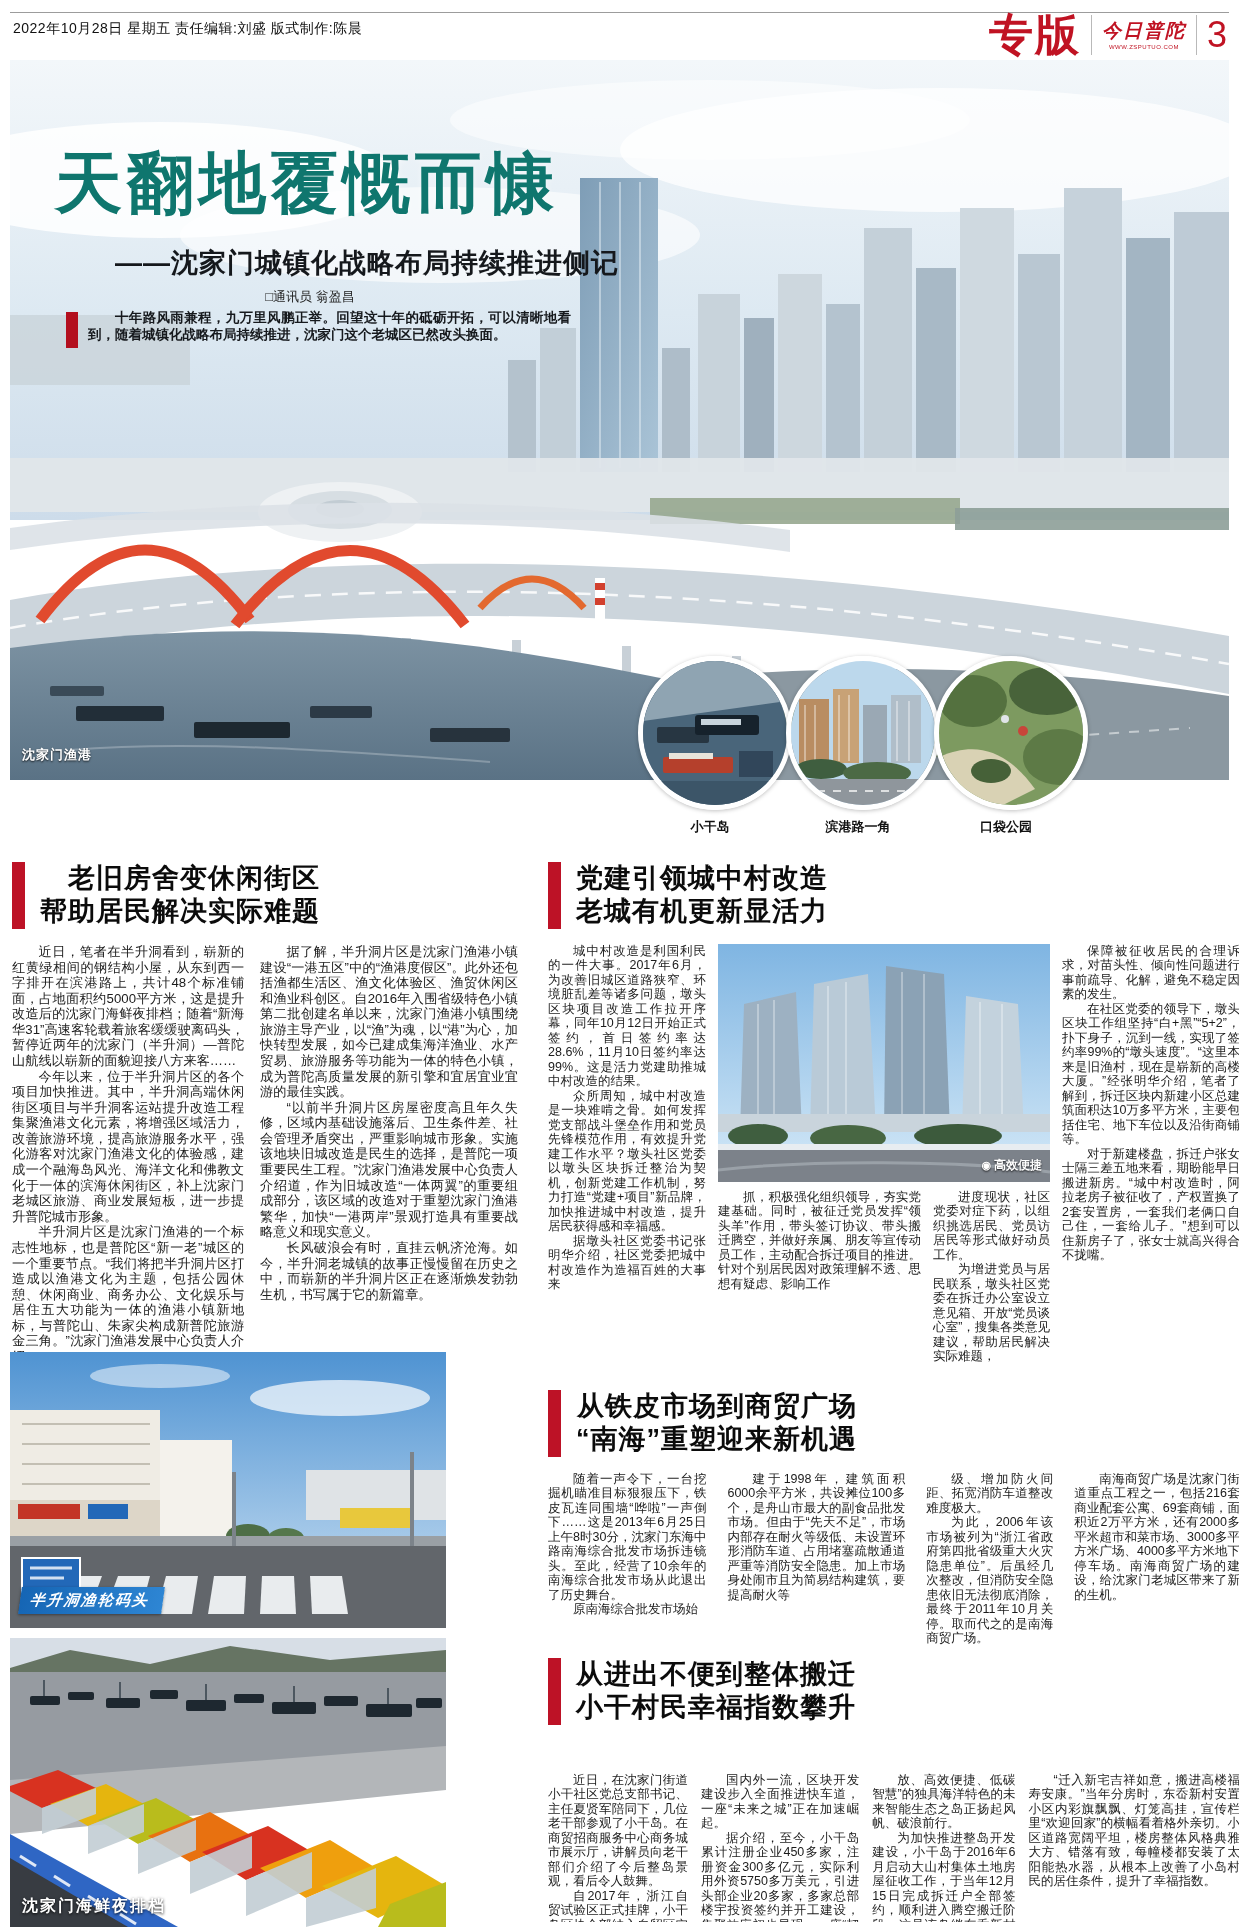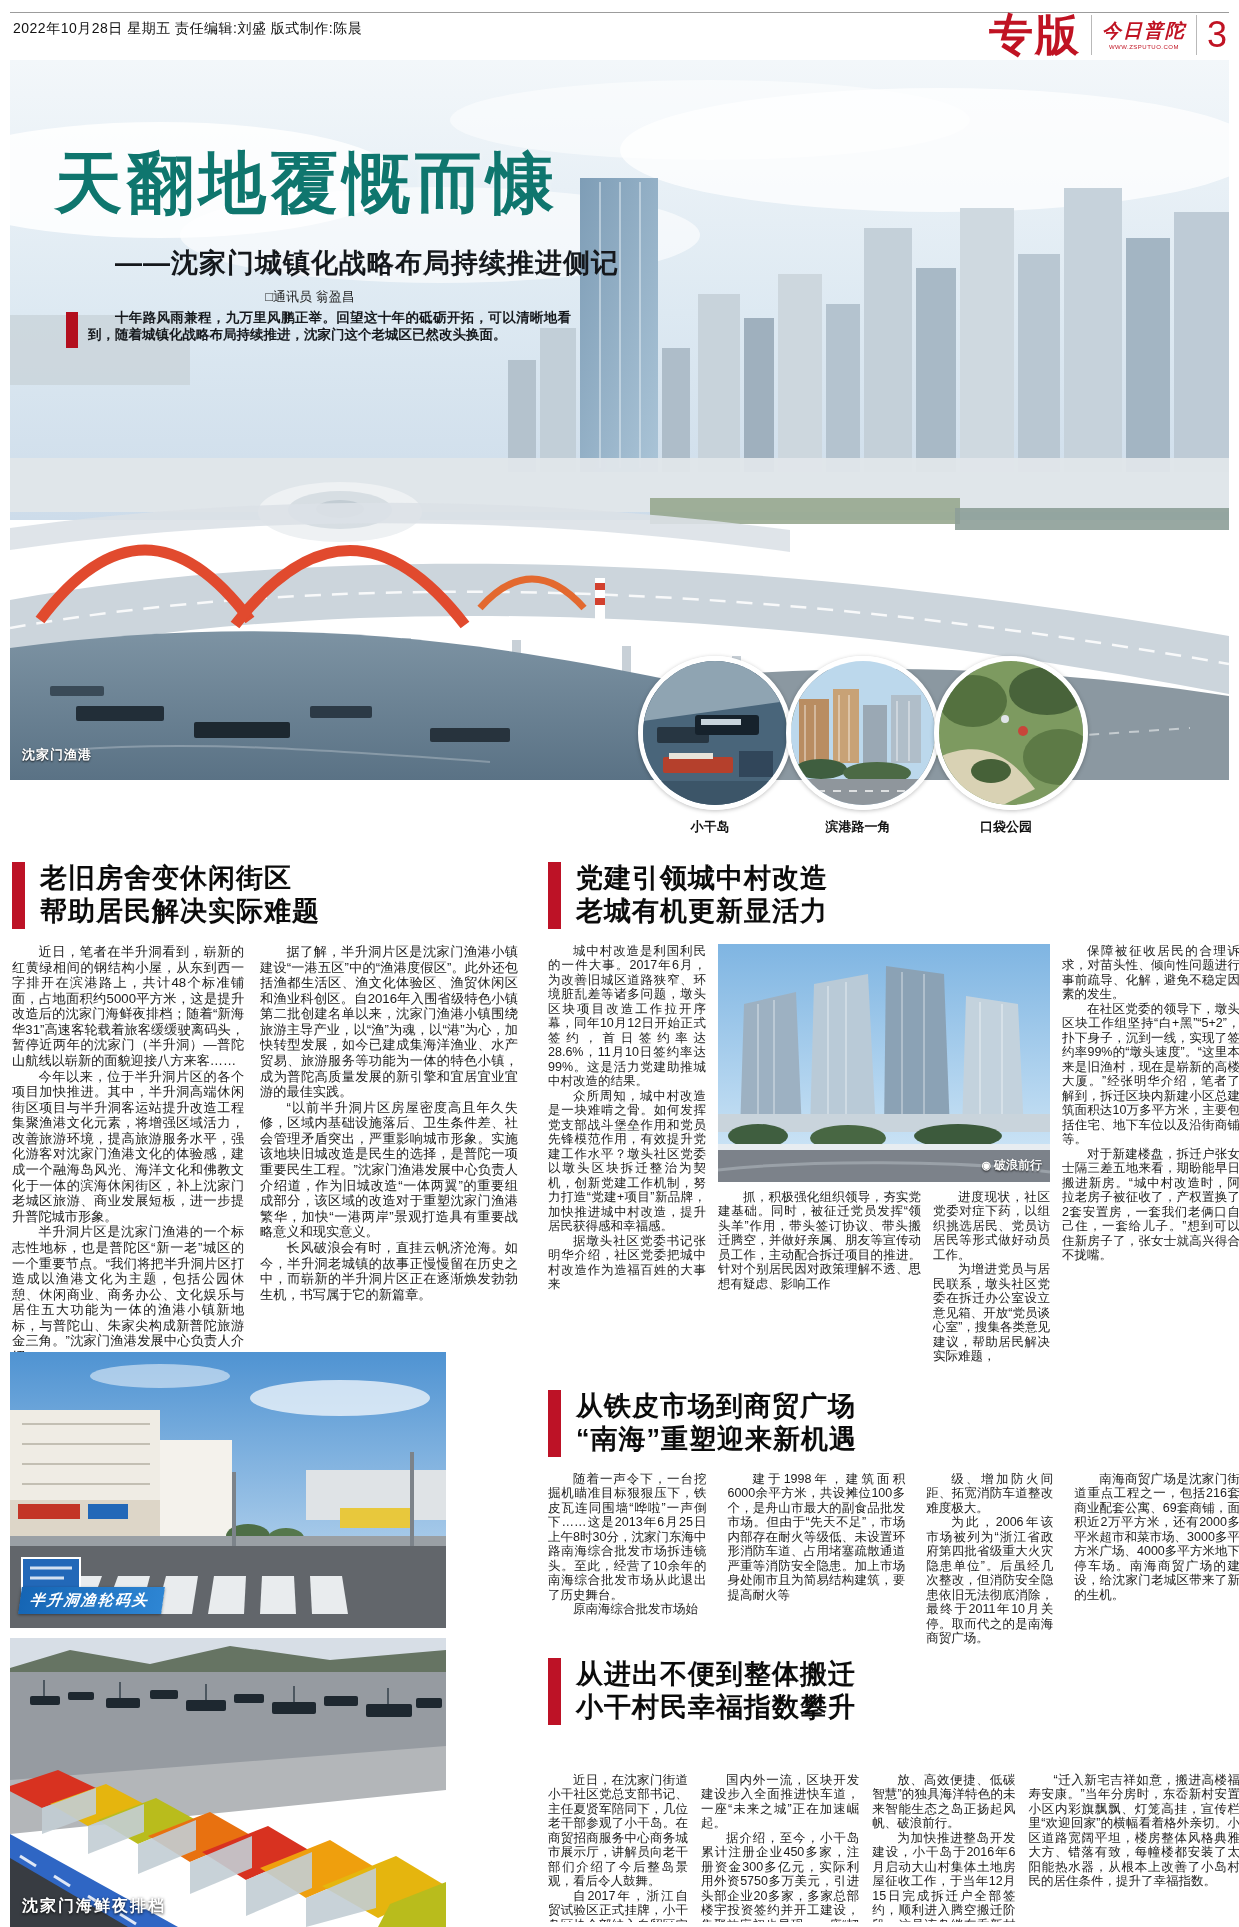--- a/index.html
+++ b/index.html
@@ -28,21 +28,21 @@
   .intro-text{font-size:13.5px;line-height:1.25;font-weight:600;color:#16191d;text-indent:2em;text-align:justify;}
   .hero-label{position:absolute;left:12px;top:686px;color:#fff;font-size:13px;font-weight:700;
               letter-spacing:1px;text-shadow:0 1px 2px rgba(0,0,0,.8);}
   
   .circle{position:absolute;width:144px;height:144px;border-radius:50%;border:5px solid #fff;
           overflow:hidden;box-shadow:0 1px 4px rgba(0,0,0,.25);top:656px;}
   .circle svg{display:block;}
   .circ-cap{position:absolute;top:818px;width:160px;text-align:center;font-size:13px;font-weight:700;color:#111;}
   
   .sec{position:absolute;}
-  .sec-title{display:flex;align-items:stretch;}
+  .sec-title{display:flex;align-items:stretch;text-align:right;}
   .bar{width:13px;background:#bd1226;margin-right:15px;flex:none;}
   .sec-title-text{font-size:27px;font-weight:800;line-height:1.24;color:#0b0b0b;letter-spacing:1px;}
   .cols{display:flex;margin-top:15px;}
   .col p{margin:0;text-indent:2em;text-align:justify;color:#1b1b1b;}
   .body-a p{font-size:13.2px;line-height:1.18;}
   .body-sm p{font-size:12.5px;line-height:1.16;}
   
   .b-photo{position:relative;width:332px;height:238px;overflow:hidden;flex:none;}
   .b-caption{position:absolute;right:8px;bottom:8px;color:#fff;font-size:12px;font-weight:700;
              text-shadow:0 1px 2px rgba(0,0,0,.85);display:flex;align-items:center;gap:3px;}
@@ -290,21 +290,21 @@
             <rect x="0" y="170" width="332" height="18" fill="#c9d4dc"></rect>
             <ellipse cx="40" cy="192" rx="30" ry="12" fill="#3f5e3f"></ellipse>
             <ellipse cx="130" cy="194" rx="38" ry="13" fill="#486743"></ellipse>
             <ellipse cx="240" cy="192" rx="44" ry="12" fill="#3c5a3c"></ellipse>
             <rect x="0" y="200" width="332" height="6" fill="#e8edf1"></rect>
             <rect x="0" y="206" width="332" height="32" fill="#7c828a"></rect>
             <path d="M0,226 C90,216 240,216 332,228" stroke="#9aa1a8" stroke-width="3" fill="none"></path>
           </svg>
           <div class="b-caption">
             <span class="cam">◉</span>
-            <span>破浪前行</span>
+            <span>高效便捷</span>
           </div>
         </div>
         <div class="cols body-sm" style="gap:12px;margin-top:8px;">
           <div class="col">
               <p>抓，积极强化组织领导，夯实党建基础。同时，被征迁党员发挥“领头羊”作用，带头签订协议、带头搬迁腾空，并做好亲属、朋友等宣传动员工作，主动配合拆迁项目的推进。针对个别居民因对政策理解不透、思想有疑虑、影响工作</p>
             </div>
           <div class="col">
               <p>进度现状，社区党委对症下药，以组织挑选居民、党员访居民等形式做好动员工作。</p>
               <p>为增进党员与居民联系，墩头社区党委在拆迁办公室设立意见箱、开放“党员谈心室”，搜集各类意见建议，帮助居民解决实际难题，</p>
             </div>

